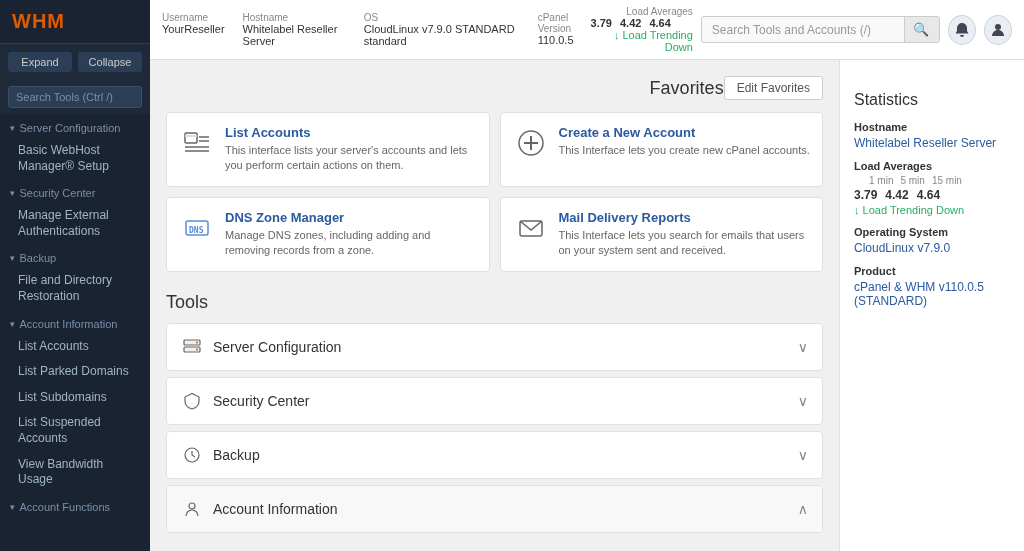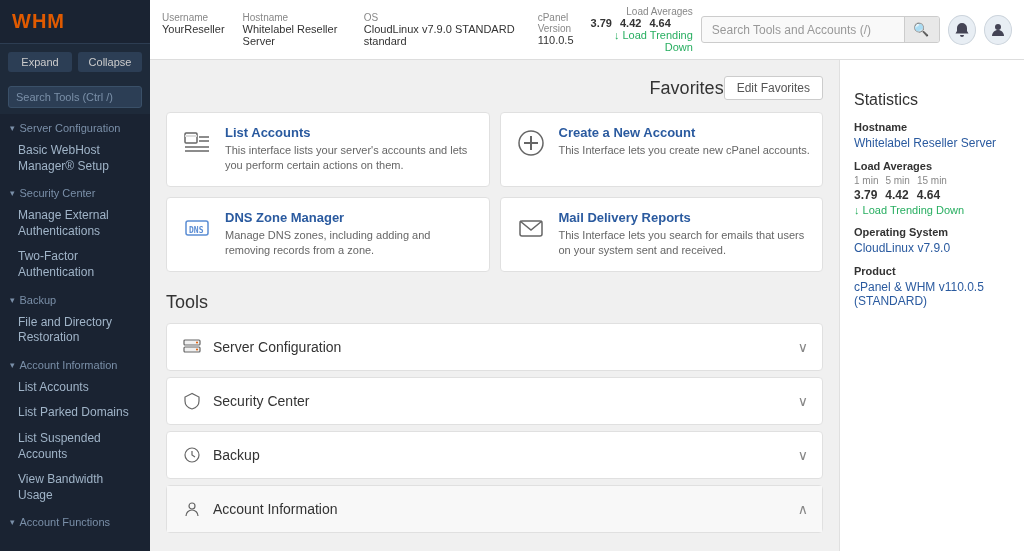--- a/index.html
+++ b/index.html
@@ -302,20 +302,21 @@
     .stats-value {
       font-size: 12px;
       color: #2a5a9f;
     }
     .stats-load-row {
       display: flex;
       gap: 3px;
       font-size: 10px;
       color: #888;
       margin-bottom: 2px;
+      margin-left: 15px;
     }
     .stats-load-vals {
       display: flex;
       gap: 8px;
       font-size: 12px;
       font-weight: 600;
       color: #333;
     }
     .stats-trending { font-size: 11px; color: #27ae60; margin-top: 2px; }
   </style>
@@ -344,41 +345,41 @@
     <span>Basic WebHost Manager® Setup</span>
   </div>
 
   <div class="sidebar-section-header">
     <span class="chevron">▾</span>
     <span>Security Center</span>
   </div>
   <div class="sidebar-item">
     <span>Manage External Authentications</span>
   </div>
-  <div class="sidebar-item">
-    <span>Two-Factor Authentication</span>
-  </div>
 
   <div class="sidebar-section-header">
     <span class="chevron">▾</span>
     <span>Backup</span>
   </div>
   <div class="sidebar-item">
     <span>File and Directory Restoration</span>
   </div>
 
   <div class="sidebar-section-header">
     <span class="chevron">▾</span>
     <span>Account Information</span>
   </div>
   <div class="sidebar-item">
     <span>List Accounts</span>
   </div>
   <div class="sidebar-item">
     <span>List Parked Domains</span>
+  </div>
+  <div class="sidebar-item">
+    <span>List Subdomains</span>
   </div>
   <div class="sidebar-item">
     <span>List Suspended Accounts</span>
   </div>
   <div class="sidebar-item">
     <span>View Bandwidth Usage</span>
   </div>
 
   <div class="sidebar-section-header">
     <span class="chevron">▾</span>

